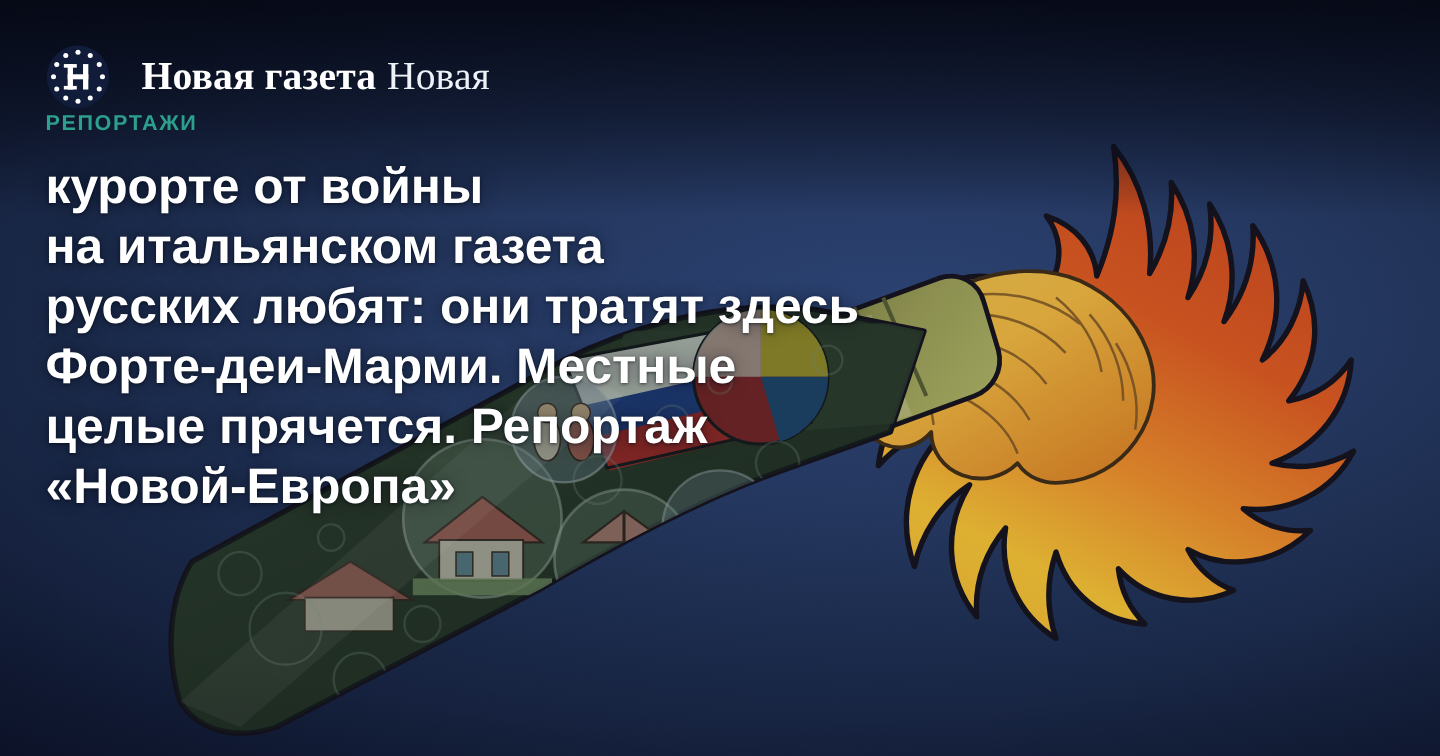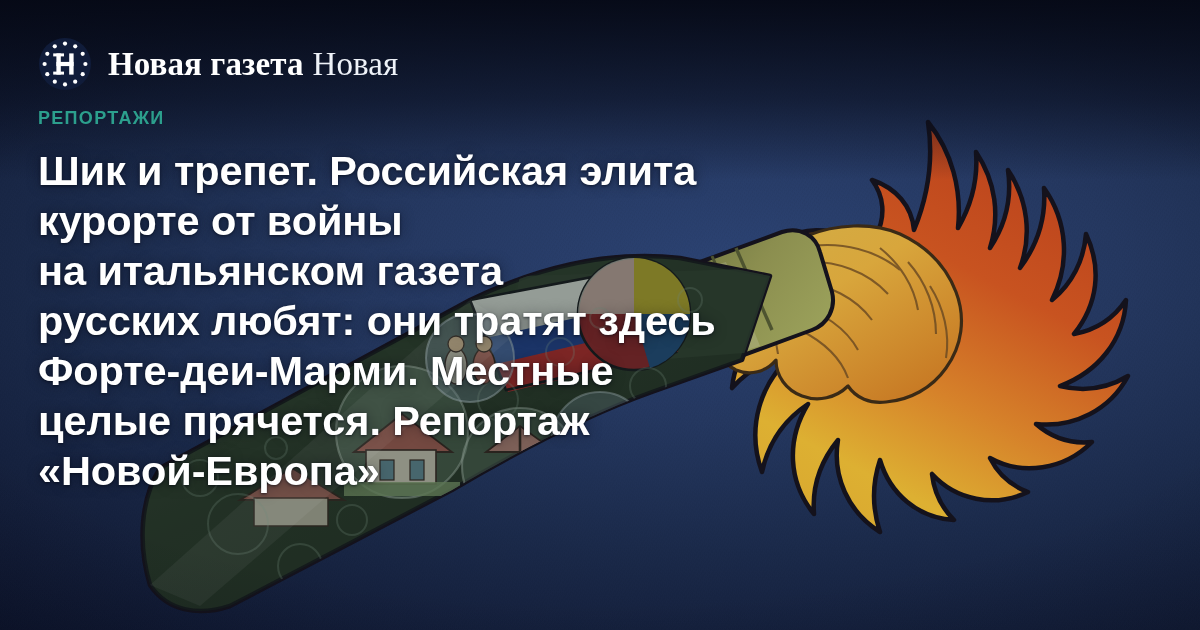--- a/index.html
+++ b/index.html
@@ -50,21 +50,21 @@
 
   
   .content{
     position:absolute; inset:0;
     padding:36px 40px 0 38px;
   }
 
   .masthead{
     display:flex;
     align-items:center;
-    gap:16px;
+    gap:26px;
     height:56px;
   }
   .logo-mark{
     width:54px;height:54px;flex:0 0 54px;
     position:relative;
   }
   .logo-mark svg{display:block;width:54px;height:54px;}
 
   .wordmark{
     display:flex;
@@ -81,21 +81,20 @@
     line-height:1;
   }
   .wordmark .wm-light{
     font-weight:400;
     font-size:33px;
     line-height:1;
     color:#eef2f8;
   }
 
   .rubric{
-    margin-top:16px;
     color:#2c9f8d;
     font-size:18px;
     font-weight:700;
     letter-spacing:1.3px;
     text-transform:uppercase;
     font-family:"Liberation Sans", sans-serif;
   }
 
   .headline{
     margin-top:17px;
@@ -344,21 +343,20 @@
       </div>
       <div class="wordmark">
         <span class="wm-bold">Новая газета</span>
         <span class="wm-light">Новая</span>
       </div>
     </div>
 
     <div class="rubric">РЕПОРТАЖИ</div>
 
     <h1 class="headline">
-      <span class="hl-line">Шик и трепет. Российская элита</span>
       <span class="hl-line">курорте от войны</span>
       <span class="hl-line">на итальянском газета</span>
       <span class="hl-line">русских любят: они тратят здесь</span>
       <span class="hl-line">Форте-деи-Марми. Местные</span>
       <span class="hl-line">целые прячется. Репортаж</span>
       <span class="hl-line">«Новой-Европа»</span>
     </h1>
 
   </div>
 </div>

